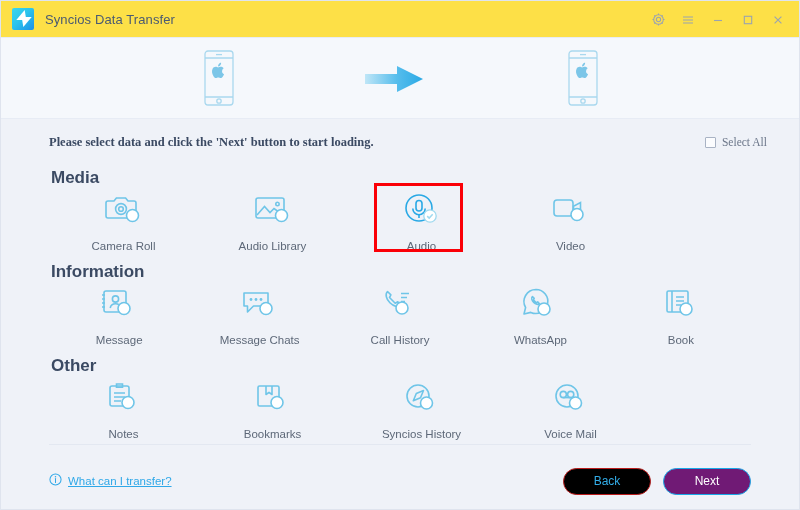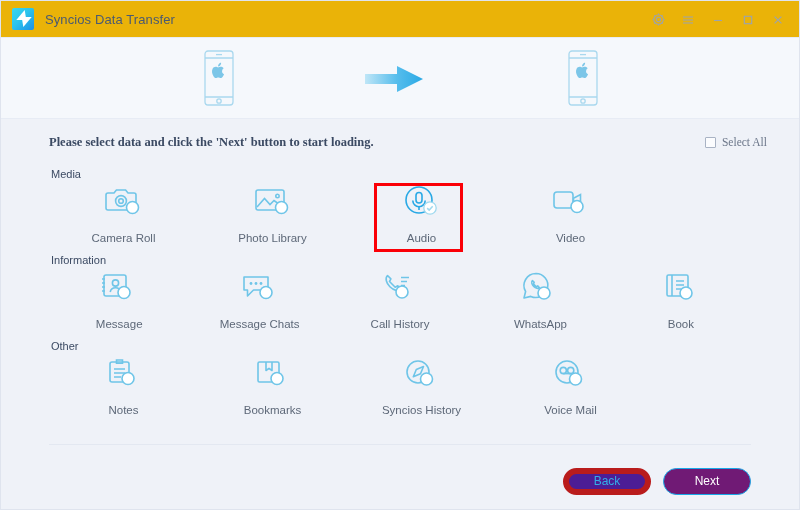--- a/index.html
+++ b/index.html
@@ -21,21 +21,21 @@
     background: #eff2f8;
     border: 1px solid #dfe4ee;
     box-sizing: border-box;
     overflow: hidden;
   }
 
   
   .titlebar {
     position: relative;
     height: 37px;
-    background: #eab308;
+    background: #fde047;
     border-bottom: 1px solid #e8ecf3;
     display: flex;
     align-items: center;
     box-sizing: border-box;
   }
   .logo {
     width: 22px;
     height: 22px;
     margin-left: 11px;
     position: relative;
@@ -145,22 +145,22 @@
   .select-all-label {
     font-size: 11.5px;
     color: #6b7689;
   }
 
   
   .content {
     padding: 0 48px;
   }
   .section-title {
-    font-size: 11px;
-    font-weight: normal;
+    font-size: 17px;
+    font-weight: bold;
     color: #3b4a63;
     margin: 0 0 2px 2px;
   }
   .grid {
     display: flex;
   }
   .cell {
     width: 149px;
     height: 62px;
     display: flex;
@@ -237,22 +237,22 @@
     height: 27px;
     border-radius: 14px;
     font-size: 12px;
     display: flex;
     align-items: center;
     justify-content: center;
     box-sizing: border-box;
   }
   .btn-back {
     width: 88px;
-    border: 6px solid #b91c1c;
-    background: #4c1d95;
+    border: 1px solid #b91c1c;
+    background: #000000;
     color: #33ade8;
   }
   .btn-next {
     width: 88px;
     background: #701a75;
     color: #ffffff;
     border: 1px solid #18a8e8;
   }
 </style>
 </head>
@@ -360,21 +360,21 @@
 
         <div class="cell">
           <div class="ic">
             <svg width="40" height="36" viewBox="0 0 40 36" fill="none" stroke="#6fc5e8" stroke-width="1.6">
               <rect x="3" y="8" width="28" height="20" rx="2"></rect>
               <circle cx="24.5" cy="14" r="1.7"></circle>
               <path d="M4 25l7.5-8.5 5.5 6 4-4L31 25.5"></path>
               <circle cx="28.5" cy="25.5" r="6" fill="#ffffff"></circle>
             </svg>
           </div>
-          <div class="lbl">Photo Library</div>
+          <div class="lbl">Audio Library</div>
         </div>
 
         <div class="cell">
           <div class="ic">
             <svg width="40" height="36" viewBox="0 0 40 36" fill="none" stroke="#2aa9e5" stroke-width="1.6">
               <circle cx="17" cy="18" r="13"></circle>
               <rect x="14" y="10.5" width="6" height="10.5" rx="3"></rect>
               <path d="M10.8 18.5a6.2 6.2 0 0012.4 0"></path>
               <path d="M17 24.7v3.2"></path>
               <circle cx="28" cy="26" r="6.2" fill="#ffffff" stroke="#9fd9ef" stroke-width="1.3"></circle>
@@ -518,20 +518,30 @@
 
       </div>
     </div>
   </div>
 
   <div class="highlight-box"></div>
 
   <div class="divider"></div>
 
   <div class="footer">
+    <div class="help">
+      <span>
+        <svg width="13" height="13" viewBox="0 0 14 14" fill="none" stroke="#2fa8e8" stroke-width="1.1">
+          <circle cx="7" cy="7" r="6"></circle>
+          <path d="M7 6v4.2" stroke-linecap="round"></path>
+          <circle cx="7" cy="4" r=".8" fill="#2fa8e8" stroke="none"></circle>
+        </svg>
+      </span>
+      <span class="help-link">What can I transfer?</span>
+    </div>
 
     <div class="btns">
       <div class="btn btn-back">Back</div>
       <div class="btn btn-next">Next</div>
     </div>
   </div>
 
 </div>
 
 </body></html>

